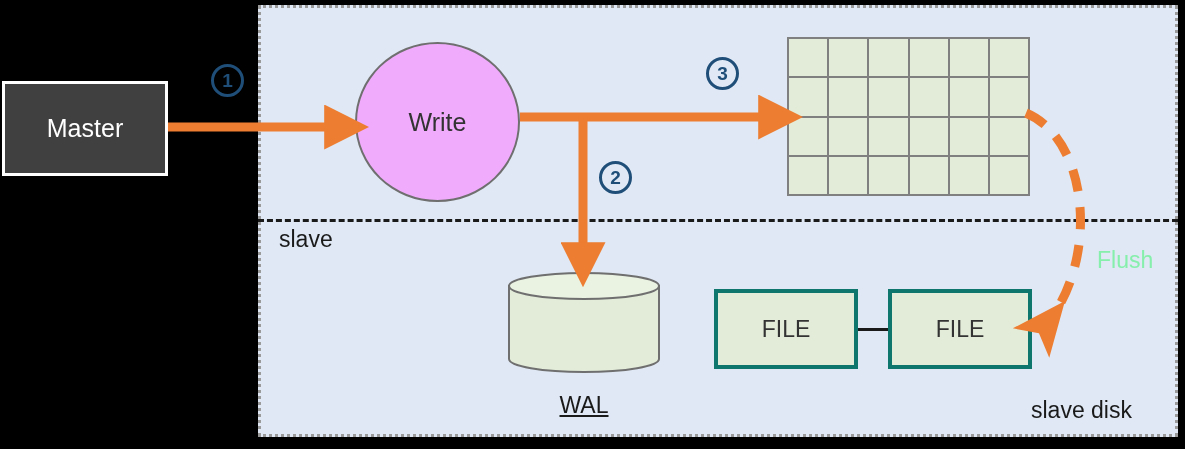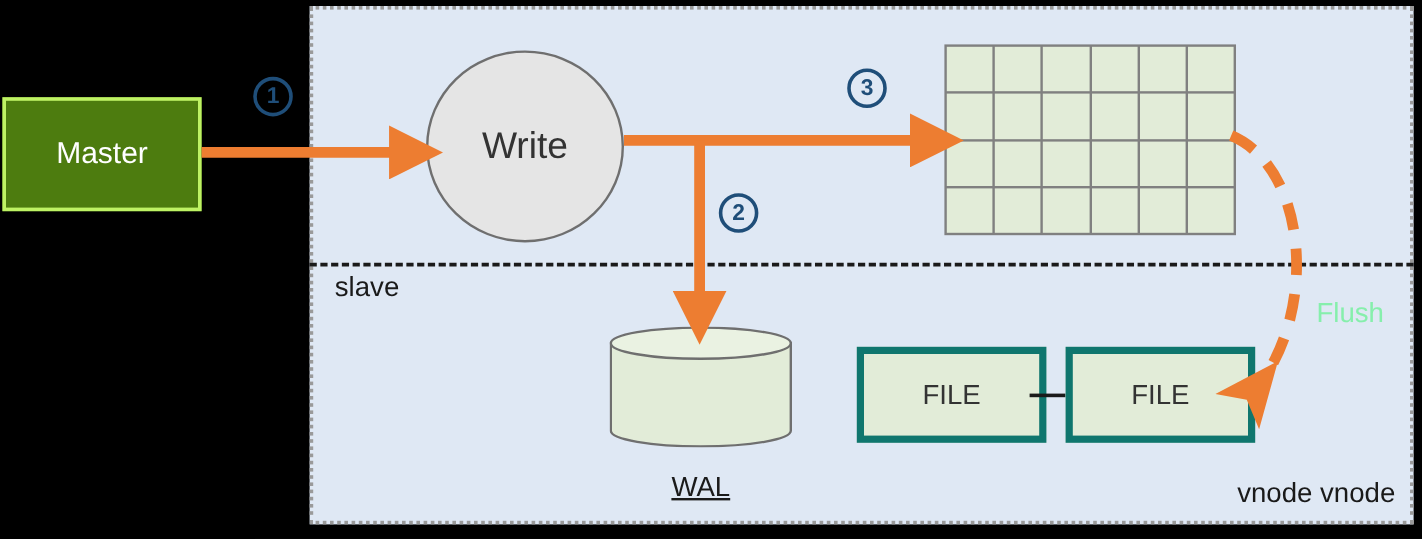--- a/index.html
+++ b/index.html
@@ -26,46 +26,46 @@
     border: 3px dotted #9a9a9a;
     box-sizing: border-box;
   }
   
   #master-vnode {
     position: absolute;
     left: 2px;
     top: 81px;
     width: 166px;
     height: 95px;
-    background: #4d7c0f;
-    border: 3px solid #bef264;
+    background: #404040;
+    border: 3px solid #ffffff;
     box-sizing: border-box;
     display: flex;
     flex-direction: column;
     align-items: center;
     justify-content: center;
     color: #ffffff;
     font-size: 25px;
     line-height: 1.25;
   }
   
   #write-node {
     position: absolute;
     left: 355px;
     top: 42px;
     width: 165px;
     height: 160px;
-    background: #e5e5e5;
+    background: #f0abfc;
     border: 2px solid #6f6f6f;
     border-radius: 50%;
     box-sizing: border-box;
     display: flex;
     align-items: center;
     justify-content: center;
-    font-size: 31px;
+    font-size: 25px;
     color: #333333;
   }
   
   #memtable-grid {
     position: absolute;
     left: 787px;
     top: 37px;
     width: 243px;
     height: 159px;
     display: grid;
@@ -94,24 +94,24 @@
     width: 152px;
     text-align: center;
     font-size: 23px;
     color: #1a1a1a;
     text-decoration: underline;
   }
   
   .file-box {
     position: absolute;
     top: 289px;
-    width: 158px;
+    width: 144px;
     height: 80px;
     background: #e2ecd8;
-    border: 6px solid #0f766e;
+    border: 4px solid #0f766e;
     box-sizing: border-box;
     display: flex;
     align-items: center;
     justify-content: center;
     font-size: 23px;
     color: #333333;
   }
   #file-box-1 { left: 714px; }
   #file-box-2 { left: 888px; }
   #file-link {
@@ -268,15 +268,15 @@
     <line x1="583" y1="117" x2="583" y2="262" stroke="#ED7D31" stroke-width="9" marker-end="url(#head-down)"></line>
 
     <path d="M1026,113 C1090,140 1098,260 1048,322" fill="none" stroke="#ED7D31" stroke-width="9" stroke-dasharray="22,16" marker-end="url(#head-flush)"></path>
   </svg>
 
   <div id="step-1" class="step-badge">1</div>
   <div id="step-2" class="step-badge">2</div>
   <div id="step-3" class="step-badge">3</div>
 
   <div id="flush-label">Flush</div>
-  <div id="slave-vnode-label">vnode vnode</div>
+  <div id="slave-vnode-label">slave disk</div>
 
 </div>
 
 </body></html>

